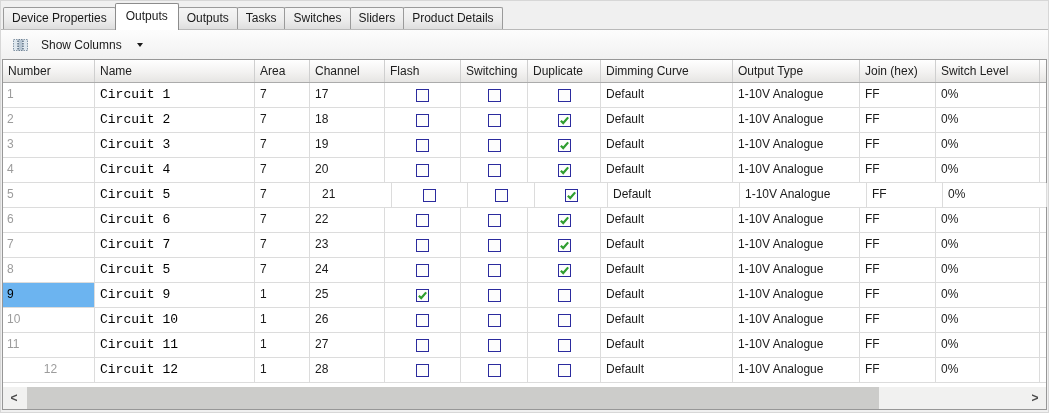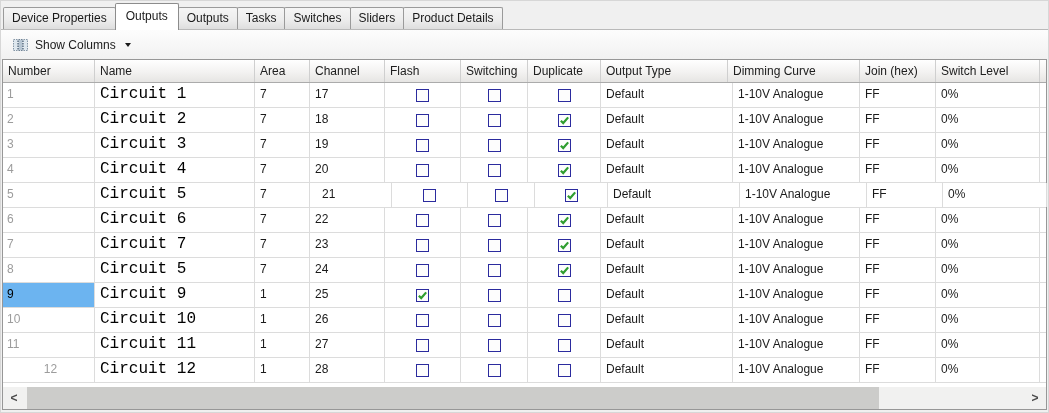--- a/index.html
+++ b/index.html
@@ -20,38 +20,38 @@
   .tab.active{
     background:#FFFFFF;height:27px;line-height:25px;padding:0 10px;
     border-color:#8C8C8C;margin-bottom:-1px;position:relative;z-index:6;
   }
   
   .toolbar{
     position:absolute;top:28px;left:0;right:0;height:30px;
     background:linear-gradient(#FDFDFD,#F1F1F1);
     border-top:1px solid #B9B9B9;display:flex;align-items:center;padding-left:4px;z-index:1;
   }
-  .tool-btn{display:inline-flex;align-items:center;gap:7px;padding:3px 7px;border:1px solid transparent;border-radius:2px;}
+  .tool-btn{display:inline-flex;align-items:center;gap:13px;padding:3px 7px;border:1px solid transparent;border-radius:2px;}
   .tool-btn .caret{width:0;height:0;border-left:3.5px solid transparent;border-right:3.5px solid transparent;border-top:4px solid #1a1a1a;margin-left:2px;}
   
   .grid{
     position:absolute;top:58px;left:1px;width:1045px;height:351px;
     background:#FFFFFF;border:1px solid #979797;
   }
   .ghead{display:flex;height:23px;background:linear-gradient(#FFFFFF,#F3F2F1 55%,#E6E5E3);border-bottom:1px solid #ABABAB;}
   .hcell{border-right:1px solid #CFCFCF;padding:4px 0 0 5px;color:#202020;overflow:hidden;white-space:nowrap;flex-shrink:0;}
   .gbody{background:#fff;}
   .row{display:flex;height:25px;border-bottom:1px solid #DCDCDC;background:#fff;}
   .cell{
     border-right:1px solid #DCDCDC;padding-left:5px;line-height:23px;
     overflow:hidden;white-space:nowrap;flex-shrink:0;color:#1a1a1a;
   }
   .col-number{color:#9C9C9C;padding-left:4px;}
   .col-number.selected{color:#000;}
-  .col-name{font-family:"Liberation Mono","DejaVu Sans Mono",monospace;font-size:16px;color:#000;}
+  .col-name{font-family:"Liberation Mono","DejaVu Sans Mono",monospace;font-size:13px;color:#000;}
   .cb-cell{display:flex;align-items:center;justify-content:center;padding-left:0;}
   .cb{width:13px;height:13px;border:1px solid #2B2B9E;background:#FDFDFD;display:flex;align-items:center;justify-content:center;}
   
   .hscroll{position:absolute;left:0;right:0;bottom:0;height:22px;background:#F1F1F0;}
   .sb-arrow{position:absolute;top:0;width:22px;height:22px;display:flex;align-items:center;justify-content:center;color:#4A4A4A;font-weight:bold;font-size:12px;}
   .sb-arrow.left{left:0;}
   .sb-arrow.right{right:0;}
   .sb-thumb{position:absolute;left:24px;top:0;height:22px;width:852px;background:#CCCCCA;}
 </style>
 </head>
@@ -85,22 +85,22 @@
 
   <div class="grid">
     <div class="ghead">
         <div class="hcell" style="width: 92px;">Number</div>
         <div class="hcell" style="width: 160px;">Name</div>
         <div class="hcell" style="width: 55px;">Area</div>
         <div class="hcell" style="width: 75px;">Channel</div>
         <div class="hcell" style="width: 76px;">Flash</div>
         <div class="hcell" style="width: 67px;">Switching</div>
         <div class="hcell" style="width: 73px;">Duplicate</div>
+        <div class="hcell" style="width: 132px;">Dimming Curve</div>
         <div class="hcell" style="width: 127px;">Output Type</div>
-        <div class="hcell" style="width: 132px;">Dimming Curve</div>
         <div class="hcell" style="width: 76px;">Join (hex)</div>
         <div class="hcell" style="width: 104px;">Switch Level</div>
       </div>
     <div class="gbody">
         <div class="row">
           <div class="cell col-number" style="width: 92px;">1</div>
           <div class="cell col-name" style="width: 160px;">Circuit 1</div>
           <div class="cell col-area" style="width: 55px;">7</div>
           <div class="cell col-channel" style="width: 75px;">17</div>
           <div class="cell col-flash cb-cell" style="width: 76px;">

